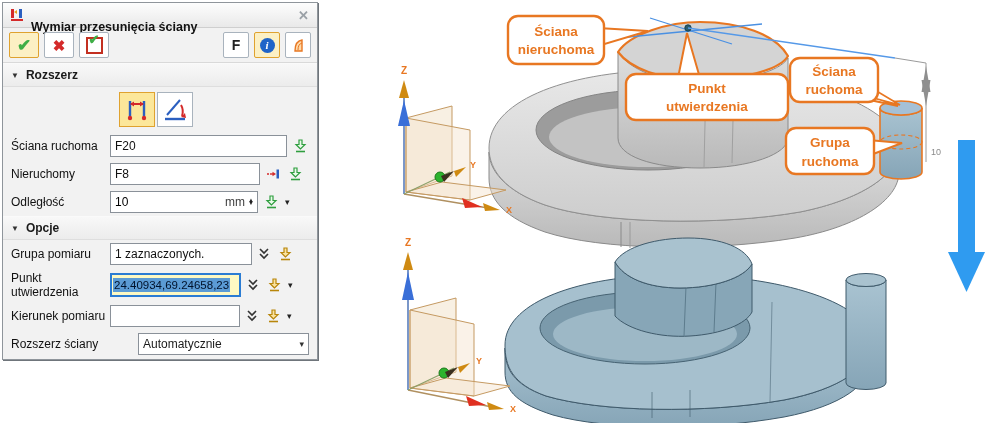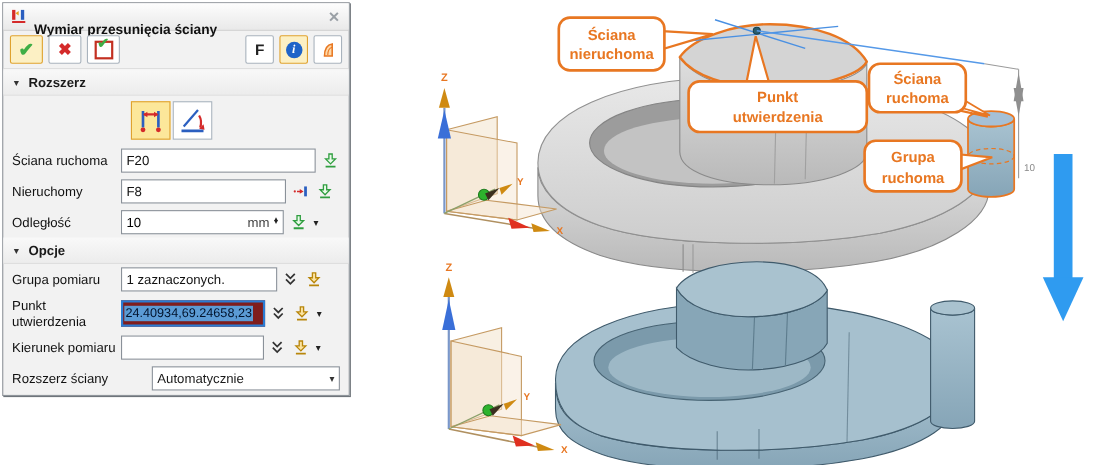--- a/index.html
+++ b/index.html
@@ -39,21 +39,21 @@
        font-size:12px;padding:0 4px;box-sizing:content-box;color:#111;}
   .unitbox{display:flex;align-items:center;height:22px;border:1px solid #8a9199;background:#fff;box-sizing:border-box;}
   .unitbox input{border:none;outline:none;height:18px;font-size:12px;padding:0 4px;flex:1;min-width:0;
                  font-family:"Liberation Sans",sans-serif;}
   .unit{font-size:12px;color:#404040;padding:0 2px;}
   .spin{display:flex;flex-direction:column;justify-content:center;padding:0 3px 0 1px;line-height:0.55;}
   .spin span{font-size:6px;color:#222;}
   .selbox{display:flex;align-items:center;height:22px;border:1px solid #8a9199;background:#fff;
           box-sizing:border-box;padding:0 4px;font-size:12px;margin-left:28px;}
   .selbox .caret{margin-left:auto;font-size:9px;color:#333;}
-  .focusbox{height:20px;border:2px solid #2b7cd3;background:#7f1d1d;display:flex;align-items:center;
+  .focusbox{height:20px;border:2px solid #2b7cd3;background:#fef9c3;display:flex;align-items:center;
             box-sizing:content-box;padding:0 1px;}
   .seltext{background:#5b9bd5;color:#00122b;font-size:11.5px;white-space:nowrap;padding:1px 1px;}
   .caret-out{font-size:9px;color:#222;padding:0 1px;}
   .iconbtn{display:flex;align-items:center;justify-content:center;width:18px;height:18px;}
   .chev{display:flex;align-items:center;justify-content:center;width:16px;height:18px;}
 </style>
 </head>
 <body>
 
 <div class="stage">

